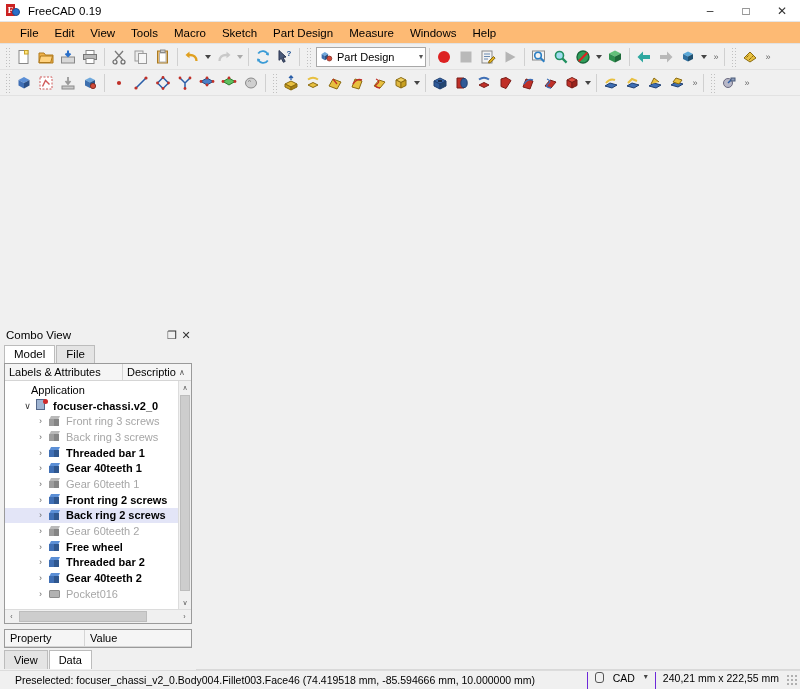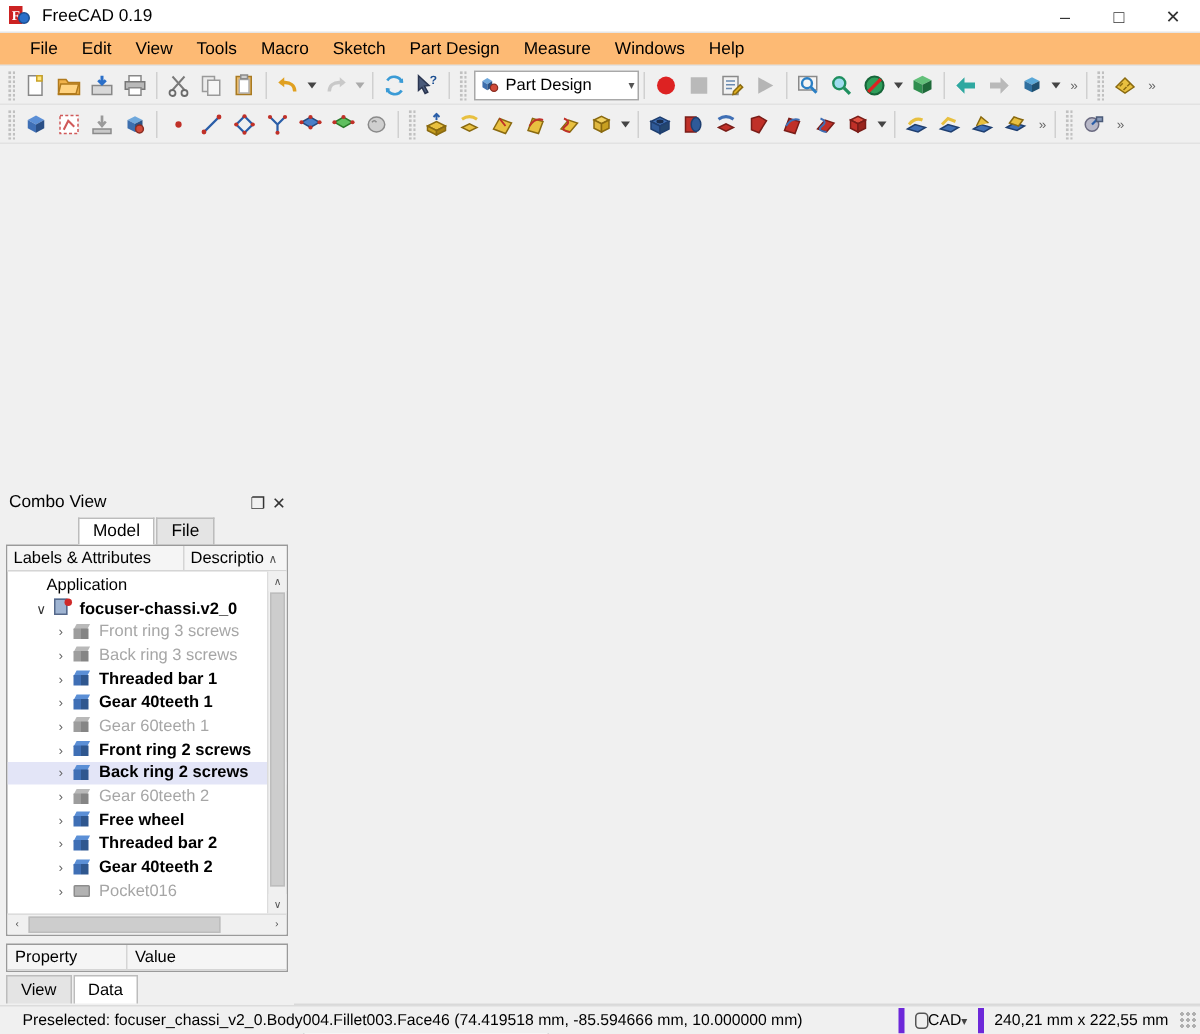--- a/index.html
+++ b/index.html
@@ -89,21 +89,21 @@
   .body-row { display: flex; height: 573px; align-items: flex-end; }
 
   
   .combo { width: 196px; background: #f0f0f0; display: flex; flex-direction: column; flex: none; }
   .combo-head {
     height: 18px; display: flex; align-items: center; padding: 0 3px 0 6px;
     font-size: 11.5px; color: #000;
   }
   .combo-head .ttl { flex: 1; }
   .combo-head .hbtn { width: 14px; text-align: center; color: #333; font-size: 11px; }
-  .tabrow { height: 19px; display: flex; align-items: flex-end; padding-left: 4px; margin-left: 48px; }
+  .tabrow { height: 19px; display: flex; align-items: flex-end; padding-left: 4px; }
   .tab {
     padding: 2px 9px 3px; font-size: 11.5px; border: 1px solid #bcbcbc;
     border-bottom: none; background: #e4e4e4; color: #000; margin-right: 1px;
   }
   .tab.active { background: #ffffff; position: relative; z-index: 2; }
 
   .tree-wrap {
     margin: 0 4px; background: #fff; border: 1px solid #9a9a9a;
     height: 261px; display: flex; flex-direction: column; position: relative;
   }
@@ -218,22 +218,22 @@
   }
 
   
   .statusbar {
     position: absolute; left: 0; right: 0; bottom: 0; height: 19px;
     background: #f0f0f0; border-top: 1px solid #dcdcdc;
     display: flex; align-items: center; font-size: 10.5px; color: #000;
   }
   .sb-msg { padding-left: 15px; white-space: nowrap; overflow: hidden; }
   .sb-right { margin-left: auto; display: flex; align-items: center; height: 19px; }
-  .sb-cell { padding: 0 7px; height: 17px; display: flex; align-items: center; gap: 0;
-    border-left: 4px solid #6d28d9; }
+  .sb-cell { padding: 0 7px; height: 17px; display: flex; align-items: flex-start; gap: 9px;
+    border-left: 1px solid #6d28d9; }
   .sb-grip { width: 12px; height: 12px; margin-right: 2px;
     background-image: radial-gradient(#b0b0b0 38%, transparent 39%);
     background-size: 4px 4px; }
   .nav-ic { width: 9px; height: 11px; border: 1px solid #555; border-radius: 3px; }
 
   
   .lowerleft { width: 196px; flex: none; background: #f0f0f0; }
 </style>
 </head>
 <body>

